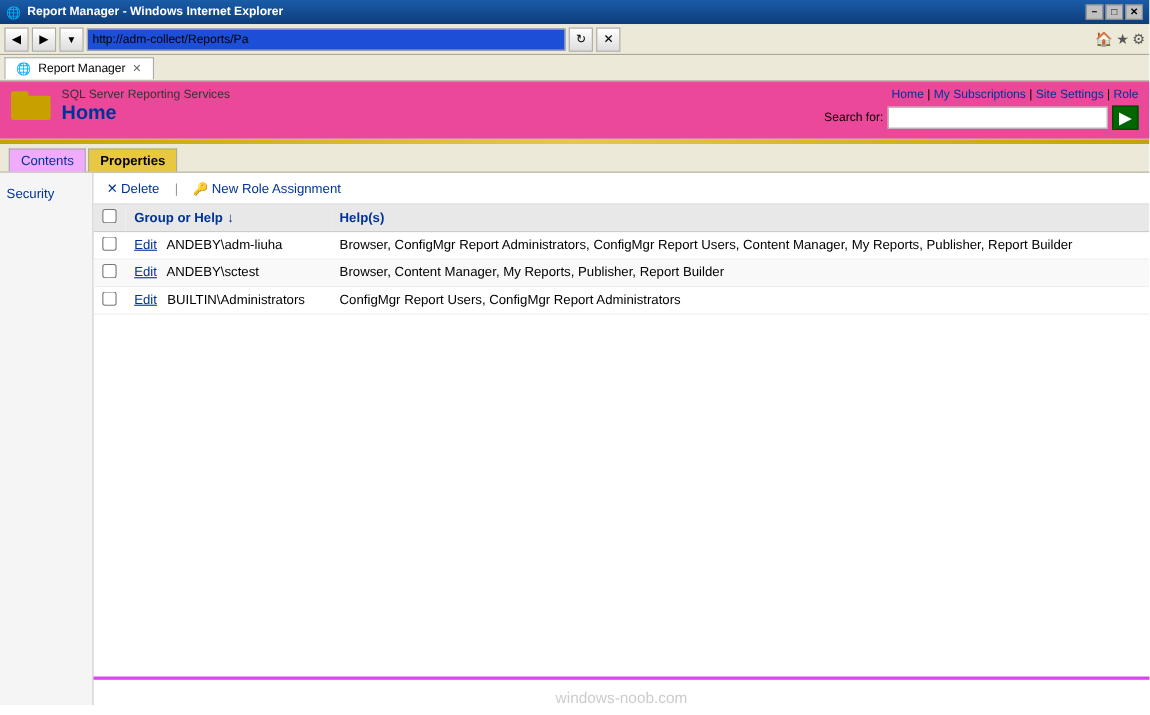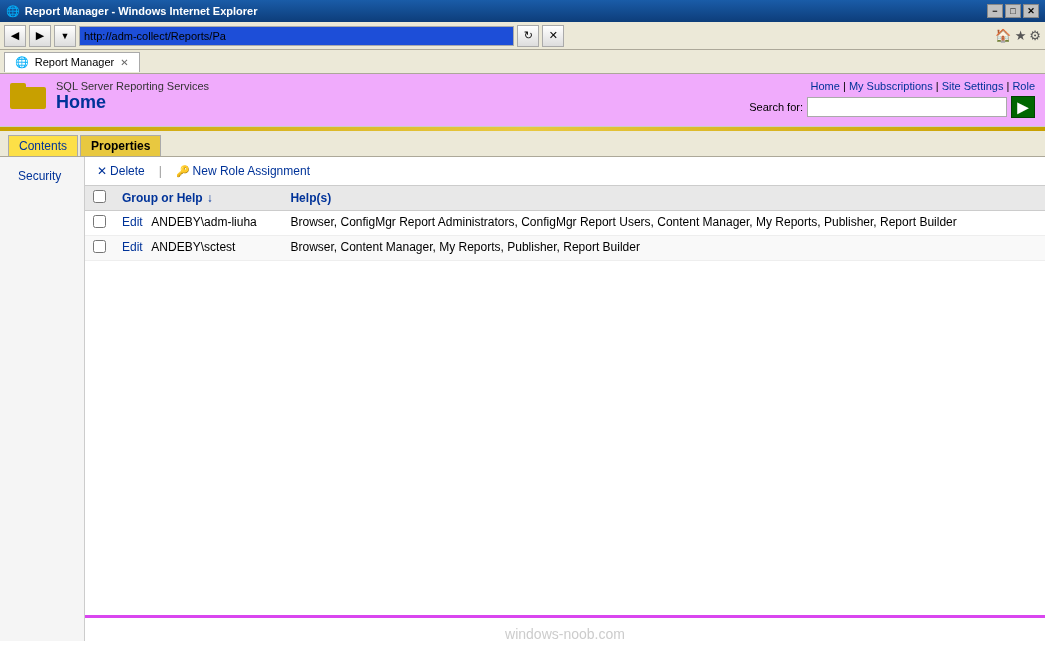--- a/index.html
+++ b/index.html
@@ -55,21 +55,21 @@
       height: 20px; background: #d4d0c8; border: 1px solid #aaa; border-bottom: none;
       padding: 0 10px; display: flex; align-items: center; gap: 6px; font-size: 11px; cursor: pointer;
     }
     .tab.active { background: white; }
     .tab-close { font-size: 10px; cursor: pointer; color: #666; }
     .tab-space { flex: 1; }
     .browser-icon-btn { font-size: 13px; cursor: pointer; color: #555; }
 
     
     .page-header {
-      background: #f0abfc;
+      background: #ec4899;
       padding: 6px 10px 4px 10px;
       border-bottom: 1px solid #ccc;
     }
     .header-top {
       display: flex;
       justify-content: space-between;
       align-items: flex-start;
       margin-bottom: 4px;
     }
     .header-title-area { display: flex; align-items: center; gap: 10px; }
@@ -105,38 +105,38 @@
     .content-tabs {
       background: #ece9d8;
       border-bottom: 1px solid #aca899;
       display: flex;
       align-items: flex-end;
       padding: 4px 8px 0 8px;
       gap: 2px;
     }
     .ctab {
       padding: 3px 10px; font-size: 12px; cursor: pointer; border: 1px solid #aaa;
-      border-bottom: none; background: #fde047; color: #003399; text-decoration: none;
+      border-bottom: none; background: #f0abfc; color: #003399; text-decoration: none;
     }
     .ctab.active {
       background: #e8c840; color: #000; font-weight: bold; border-color: #aaa;
     }
 
     
     .main-layout {
       display: flex;
       height: calc(650px - 22px - 28px - 24px - 60px - 4px - 28px);
     }
 
     
     .sidebar {
       width: 85px; min-width: 85px;
       border-right: 1px solid #ccc;
       background: #f5f5f5;
-      padding: 10px 18px;
+      padding: 10px 6px;
     }
     .sidebar-item {
       font-size: 12px; color: #003399; cursor: pointer; padding: 2px 0;
     }
 
     
     .content-area {
       flex: 1; overflow: auto;
     }
 
@@ -168,21 +168,21 @@
       cursor: pointer;
     }
     .report-table th.sort-asc::after { content: '↓'; margin-left: 4px; }
     .report-table td {
       padding: 4px 8px;
       font-size: 12px;
       border-bottom: 1px solid #eee;
       vertical-align: top;
     }
     .report-table tr:nth-child(even) td { background: #f9f9f9; }
-    .edit-link { color: #003399; cursor: pointer; }
+    .edit-link { color: #003399; text-decoration: underline; cursor: pointer; }
     .check-col { width: 20px; }
     .header-check-col { width: 20px; }
 
     
     .footer {
       text-align: center;
       font-size: 14px;
       color: #ccc;
       padding: 8px;
       border-top: 3px solid #d946ef;
@@ -304,20 +304,30 @@
         <tr>
           <td class="check-col">
             <input type="checkbox" style="">
           </td>
           <td>
             <a class="edit-link" style="margin-right:6px;">Edit</a>
             <span>ANDEBY\sctest</span>
           </td>
           <td>Browser, Content Manager, My Reports, Publisher, Report Builder</td>
         </tr>
+        <tr>
+          <td class="check-col">
+            <input type="checkbox" style="">
+          </td>
+          <td>
+            <a class="edit-link" style="margin-right:6px;">Edit</a>
+            <span>BUILTIN\Administrators</span>
+          </td>
+          <td>ConfigMgr Report Users, ConfigMgr Report Administrators</td>
+        </tr>
       </tbody>
     </table>
 
     <div class="footer" style="position:absolute; bottom:0; left:85px; right:0;">
       <span>windows-noob.com</span>
     </div>
   </div>
 </div>
 
 </body></html>

